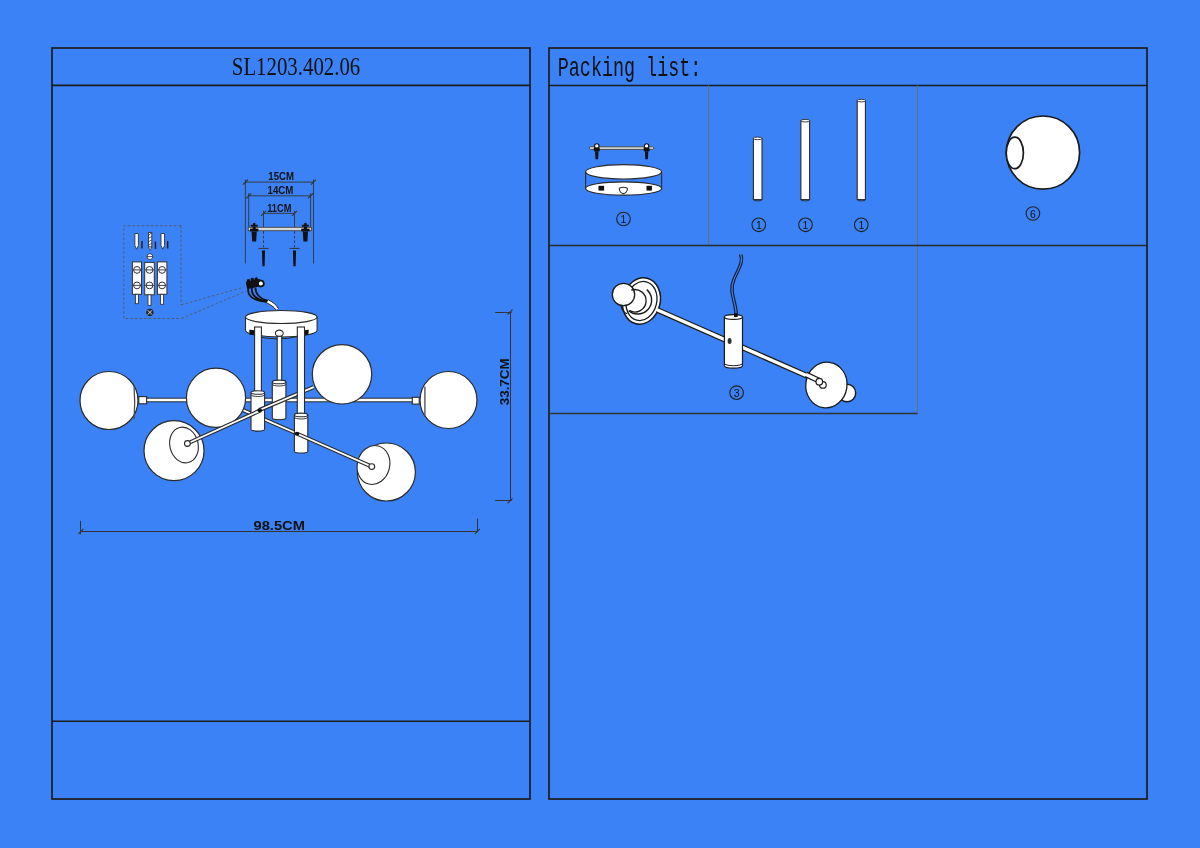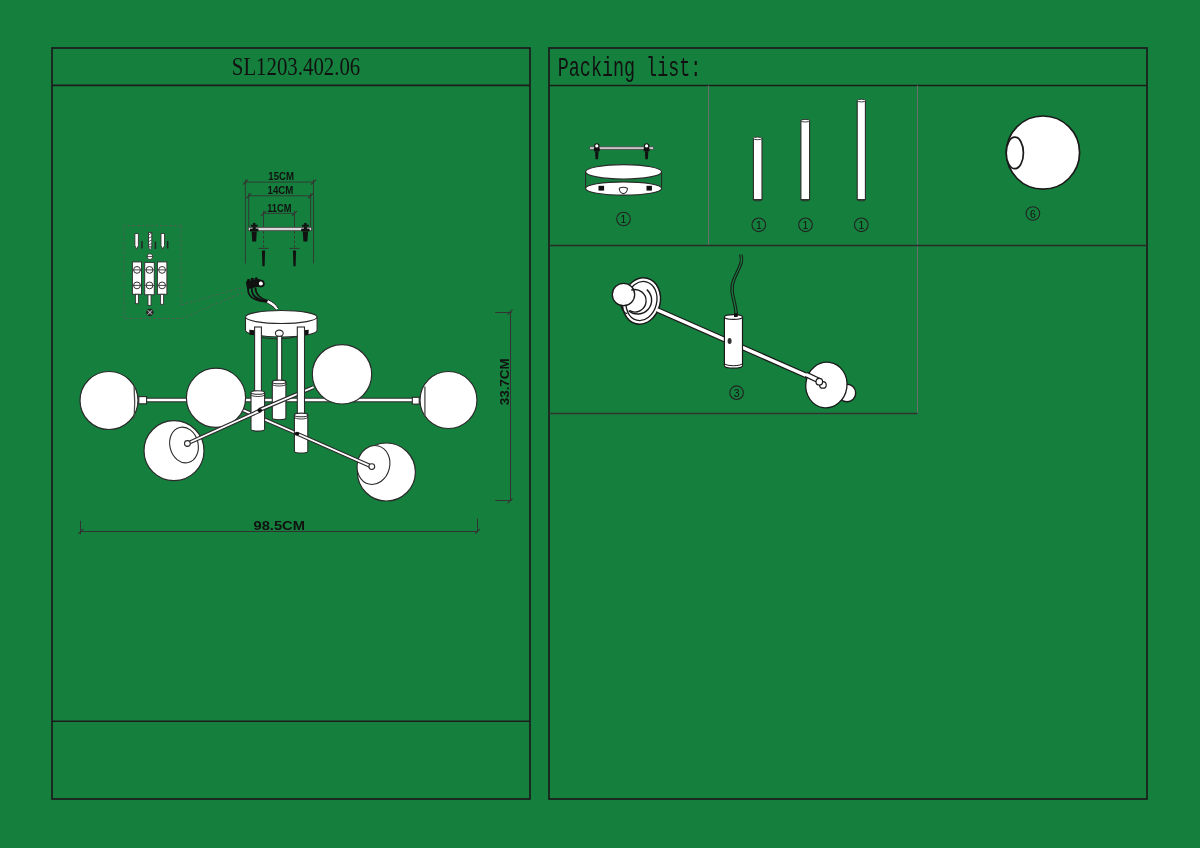--- a/index.html
+++ b/index.html
@@ -1,16 +1,16 @@
 <!DOCTYPE html>
 <html><head>
 <meta charset="utf-8">
 <style>
   html,body{margin:0;padding:0;background:#ffffff;}
-  #page{position:relative;width:1200px;height:848px;background:#15803d;font-family:"Liberation Sans",sans-serif;}
+  #page{position:relative;width:1200px;height:848px;background:#3b82f6;font-family:"Liberation Sans",sans-serif;}
   svg{position:absolute;left:0;top:0;}
   text{-webkit-font-smoothing:antialiased;}
 </style>
 </head>
 <body>
 <div id="page">
 <svg width="1200" height="848" viewBox="0 0 1200 848">
 
 <g id="leftpanel">
 <rect x="52" y="48" width="478" height="751" fill="none" stroke="#1c1c1c" stroke-width="1.7"></rect>

